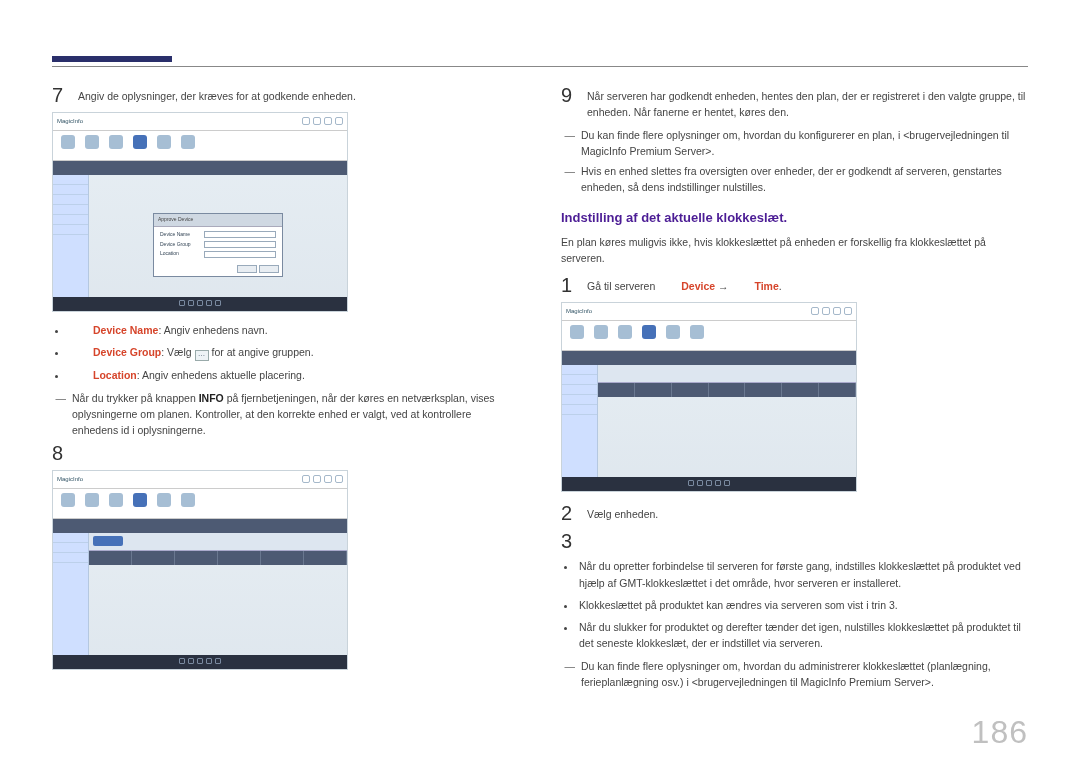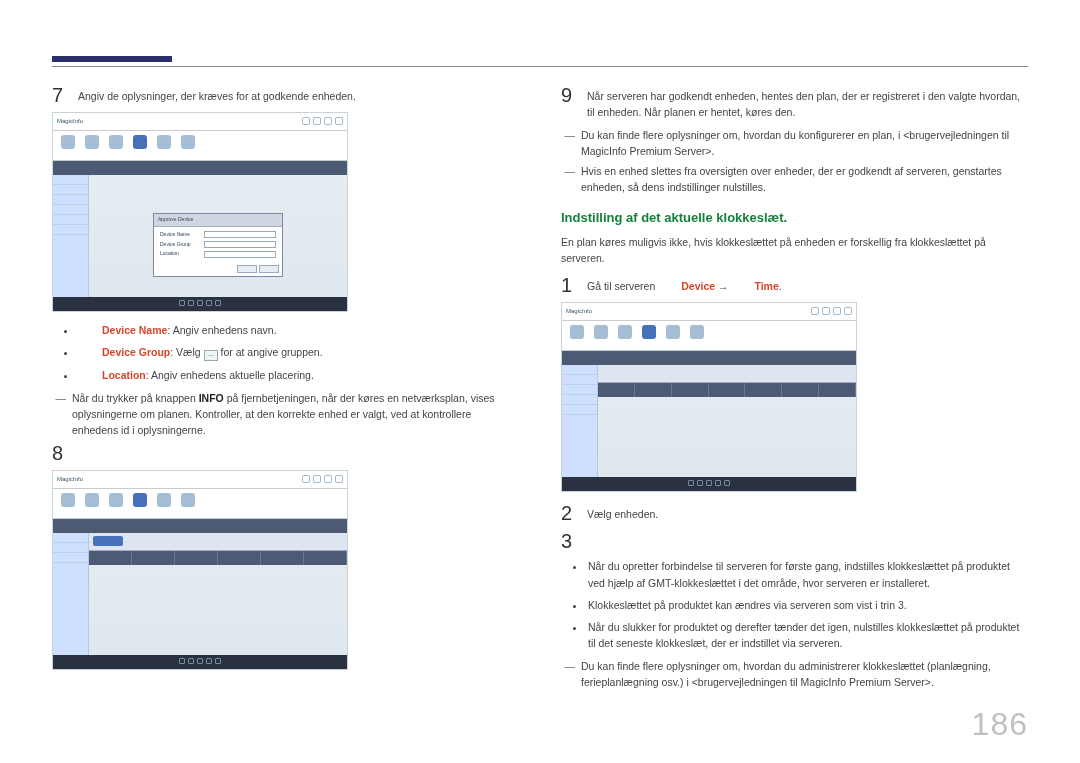--- a/index.html
+++ b/index.html
@@ -60,34 +60,34 @@
   .dialog .row .lbl{width:40px;color:#345;}
   .dialog .row .fld{flex:1;height:7px;border:1px solid #9ab;background:#fff;}
   .dialog .btns{position:absolute;bottom:3px;right:3px;display:flex;gap:2px;}
   .dialog .btns span{width:20px;height:8px;background:#e8edf2;border:1px solid #9ab;display:block;}
   .topright { position:absolute; right:4px; top:4px; display:flex; gap:3px;}
   .topright span{width:8px;height:8px;border:1px solid #a5b8ca;border-radius:2px;display:block;background:#fff;}
   .listarea{position:absolute;left:36px;right:0;top:62px;height:18px;background:#dde6f0;border-bottom:1px solid #aac;}
   .listarea .btn{position:absolute;left:4px;top:3px;width:30px;height:10px;background:#4671b8;border-radius:2px;}
   .tabbar{position:absolute;left:36px;right:0;top:80px;height:14px;background:#4d5a73;display:flex;}
   .tabbar span{flex:1;border-right:1px solid #6a7890;}
-  .bullets { margin: 6px 0 6px 25px; }
+  .bullets { margin: 6px 0 6px 16px; }
   .bullets li { list-style: disc; margin-bottom: 6px; padding-left:2px;}
   .red { color: #d6452b; font-weight: 600; padding-left: 23px; }
   .bold { font-weight: 600; color:#222; }
   .iconbox {
     display:inline-block; width:14px; height:11px;
     border:1px solid #9aa; background:#eef3f6; vertical-align:-2px;
     position:relative; font-size:7px; text-align:center; line-height:9px; color:#678;
   }
   .dash { display:flex; gap:6px; margin:4px 0 4px 0; }
   .dash .d { flex-shrink:0; width:14px; text-align:right; color:#666;}
-  .h2 { font-size: 13px; font-weight: 700; color:#15803d; margin: 12px 0 6px 0;}
+  .h2 { font-size: 13px; font-weight: 700; color:#4c1d95; margin: 12px 0 6px 0;}
   .pagenum {
-    position:absolute; right:52px; bottom:20px;
+    position:absolute; right:52px; bottom:12px;
     font-size: 32px; color:#c0c0c0; font-weight:300; letter-spacing:1px;
   }
 </style>
 </head>
 <body>
 
 <div class="header-bar"></div>
 <div class="divider"></div>
 
 <div class="page">
@@ -220,21 +220,21 @@
           </div>
         </div>
     </div>
 
   </div>
 
   <div class="col col-right">
 
     <div class="step">
       <div class="step-num">9</div>
-      <div class="step-text">Når serveren har godkendt enheden, hentes den plan, der er registreret i den valgte hvordan, til enheden. Når planen er hentet, køres den.</div>
+      <div class="step-text">Når serveren har godkendt enheden, hentes den plan, der er registreret i den valgte gruppe, til enheden. Når fanerne er hentet, køres den.</div>
     </div>
 
     <div class="dash">
       <div class="d">―</div>
       <div>Du kan finde flere oplysninger om, hvordan du konfigurerer en plan, i &lt;brugervejledningen til MagicInfo Premium Server&gt;.</div>
     </div>
     <div class="dash">
       <div class="d">―</div>
       <div>Hvis en enhed slettes fra oversigten over enheder, der er godkendt af serveren, genstartes enheden, så dens indstillinger nulstilles.</div>
     </div>

